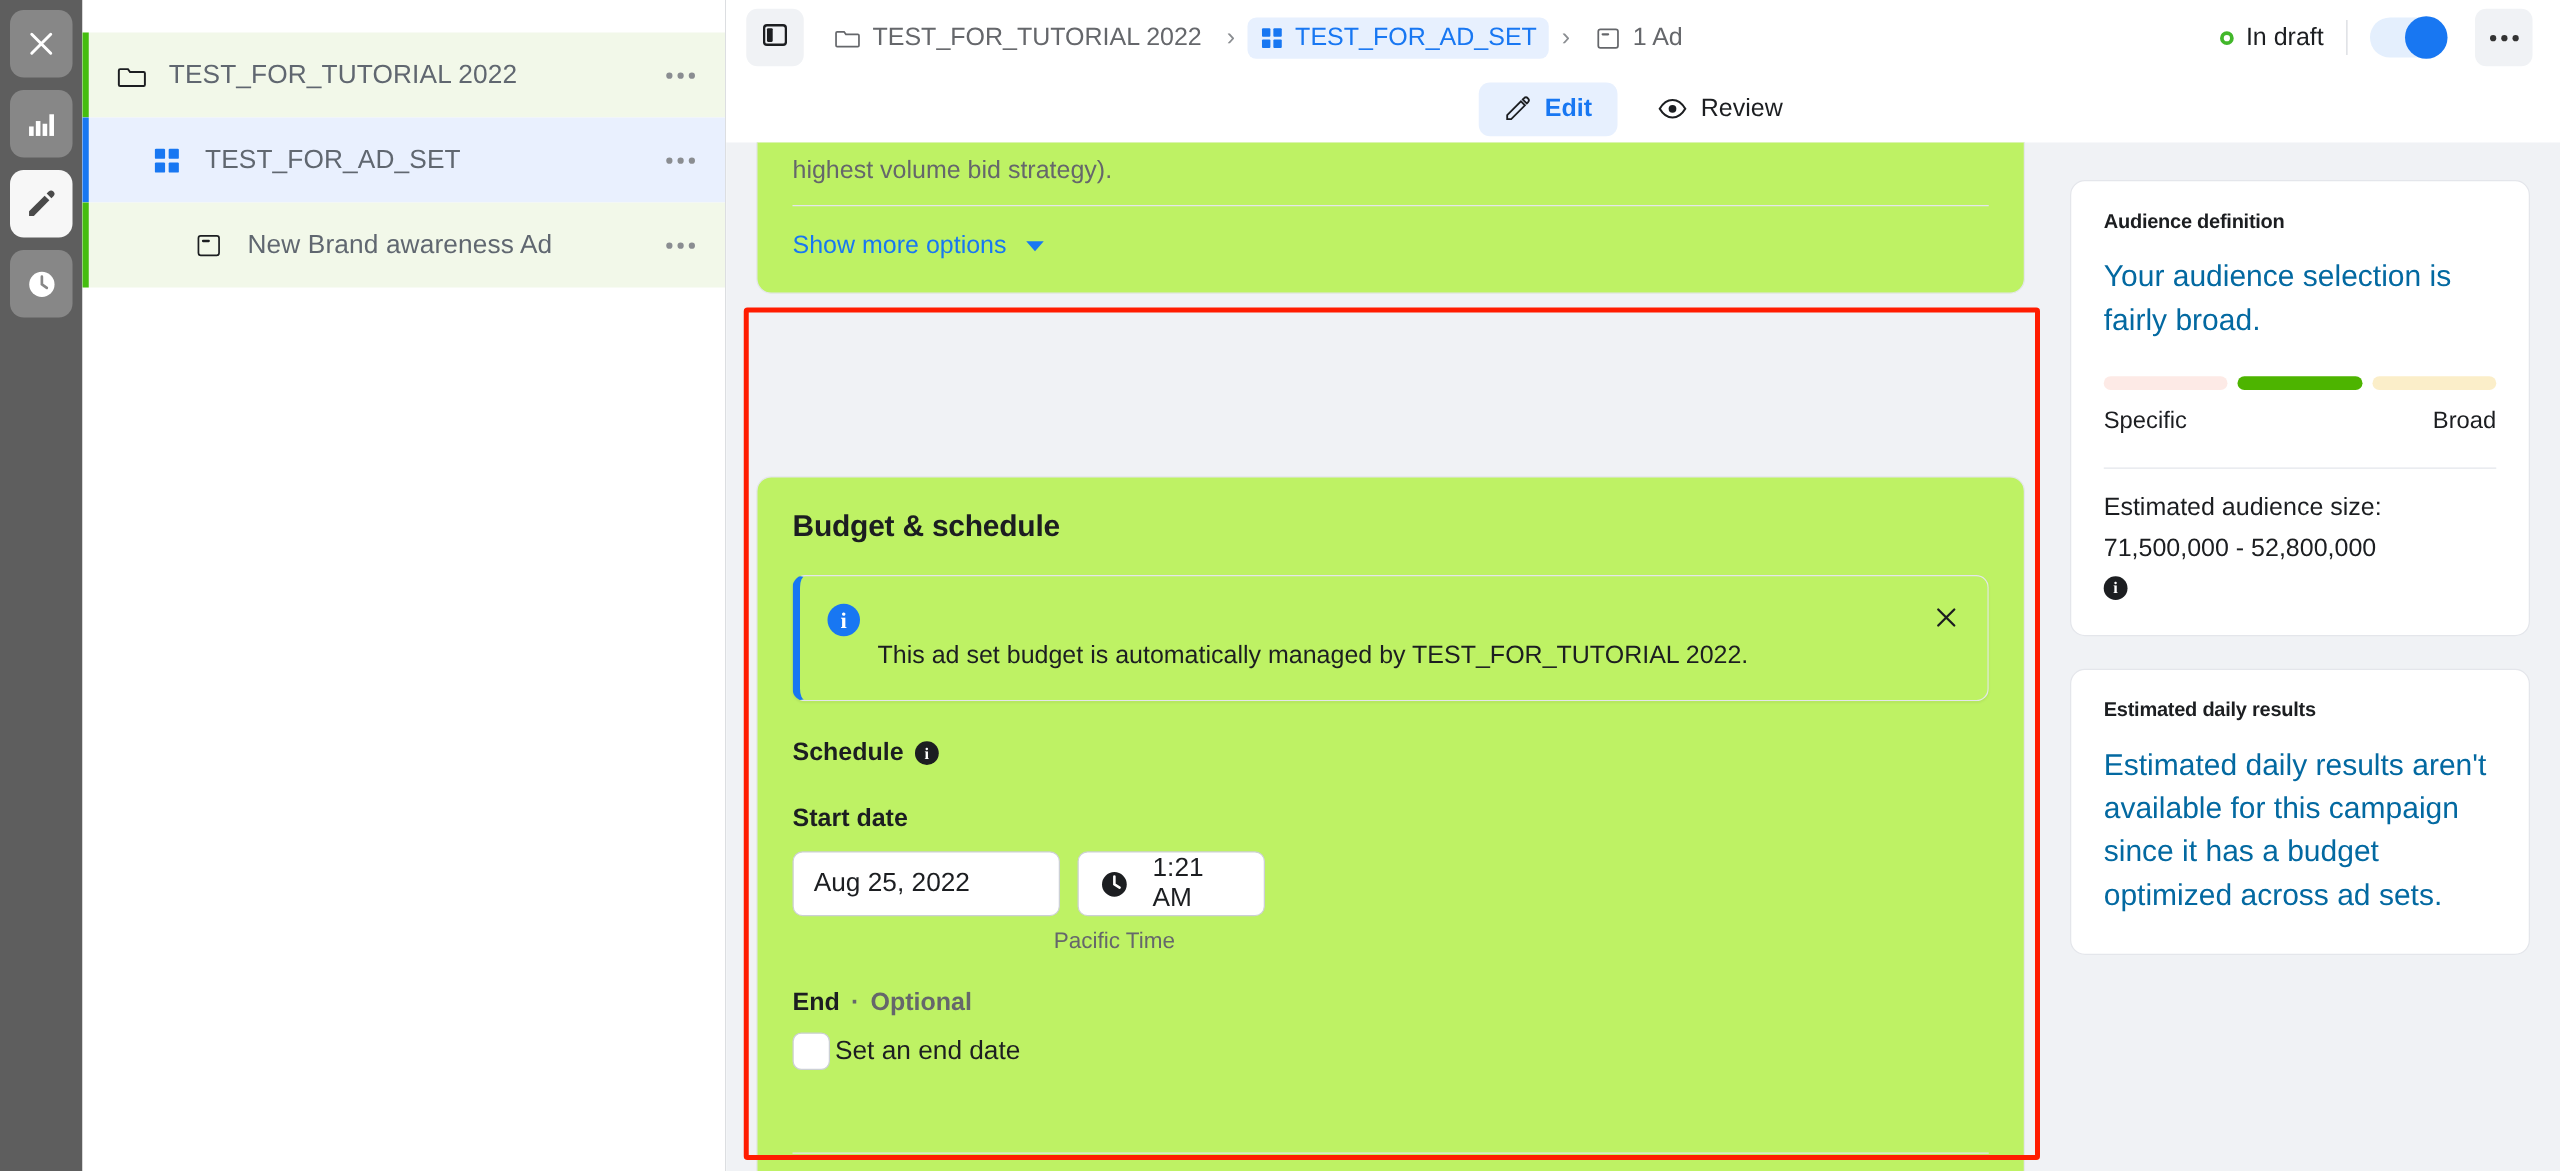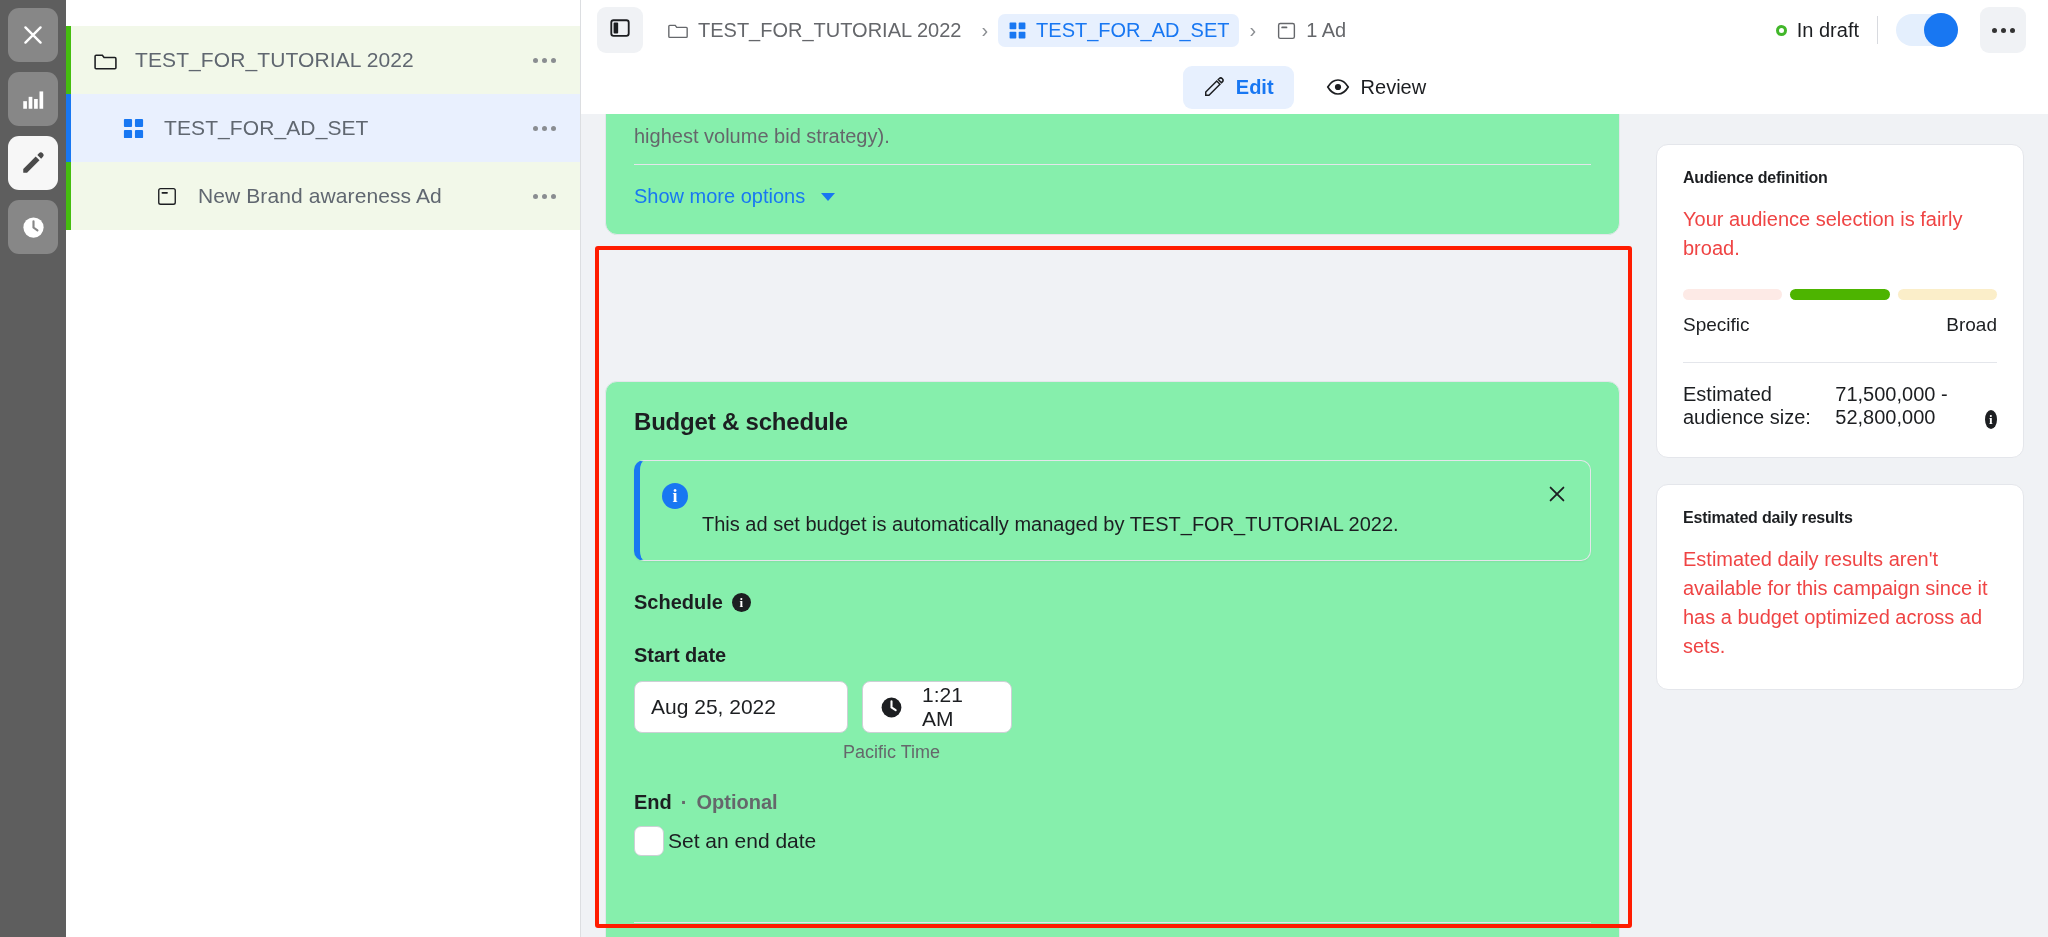--- a/index.html
+++ b/index.html
@@ -110,21 +110,21 @@
   .tab.active { background:#e7f0fe; color:#1877f2; font-weight:bold; }
 
   .content {
     flex: 1 1 auto; position: relative; overflow: hidden;
     background: #f0f2f5; display: flex; gap: 0;
   }
   .col-left { width: 1063px; flex: 0 0 1063px; padding: 0 24px 0 24px; position:relative; }
   .col-right { flex: 1 1 auto; padding: 0 24px 0 12px; }
 
   .card {
-    background:#86efac; border-radius: 12px; border: 1px solid #e4e6eb;
+    background:#bef264; border-radius: 12px; border: 1px solid #e4e6eb;
   }
 
   .card-top { margin-top: -86px; padding: 0 28px 26px 28px; position:relative;}
   .clipped-text { font-size: 20px; color:#65676b; padding-top: 96px; }
   .hr { height:1px; background:#e4e6eb; margin: 16px 0 20px 0; }
   .linkrow { font-size: 20px; color:#1877f2; cursor:pointer; display:inline-flex; align-items:center; gap:16px; font-weight:500;}
   .caret { width:0;height:0;border-left:7px solid transparent;border-right:7px solid transparent;border-top:8px solid #1877f2; }
 
   .highlight {
     position: absolute; left: 14px; right: 12px; top: 132px; bottom: 9px;
@@ -167,29 +167,29 @@
   .inp.time { width: 150px; padding: 0 16px; gap: 18px; }
   .clockwrap { flex:0 0 auto; display:flex; align-items:center; }
   .tz { font-size:18px; color:#65676b; margin-top:9px; margin-left: 209px; }
 
   .checkrow { display:flex; align-items:center; gap:4px; margin-top: 12px; }
   .cbox { width:30px;height:30px;border:1.5px solid #ccd0d5;border-radius:7px;background:#fff;cursor:pointer; }
   .cbox-label { font-size:21px; color:#1c1e21; }
 
   .side-card { background:#fff; border-radius:12px; border:1px solid #e4e6eb; padding: 24px 26px 28px 26px; }
   .side-title { font-size:16px; font-weight:bold; color:#1c1e21; letter-spacing:-.2px;}
-  .side-text { font-size:20px; color:#ef4444; margin-top:18px; line-height:1.45; }
+  .side-text { font-size:24px; color:#0369a1; margin-top:18px; line-height:1.45; }
   .meter { display:flex; gap:8px; margin-top: 26px; }
   .meter span { height:11px; border-radius:6px; display:block; }
   .meter .s1 { flex: 1 1 0; background:#fdeae6; }
   .meter .s2 { flex: 1 1 0; background:#4db400; }
   .meter .s3 { flex: 1 1 0; background:#fbeec9; }
   .meter-labels { display:flex; justify-content:space-between; margin-top:14px; font-size:19px; color:#1c1e21; }
   .side-hr { height:1px; background:#e4e6eb; margin: 26px 0 20px 0; }
-  .est-line { font-size:20px; color:#1c1e21; display:flex; align-items:flex-end; gap:10px; }
+  .est-line { font-size:20px; color:#1c1e21; display:flex; align-items:flex-start; gap:10px;flex-direction:column; }
   .vary { display:flex; gap:14px; margin-top:22px; align-items:flex-start; }
   .vary-text { font-size:18px; font-weight:bold; color:#65676b; line-height:1.45; }
 </style>
 </head>
 <body>
 
 <div class="app">
 
   <div class="rail">
     <div class="rail-btn">

